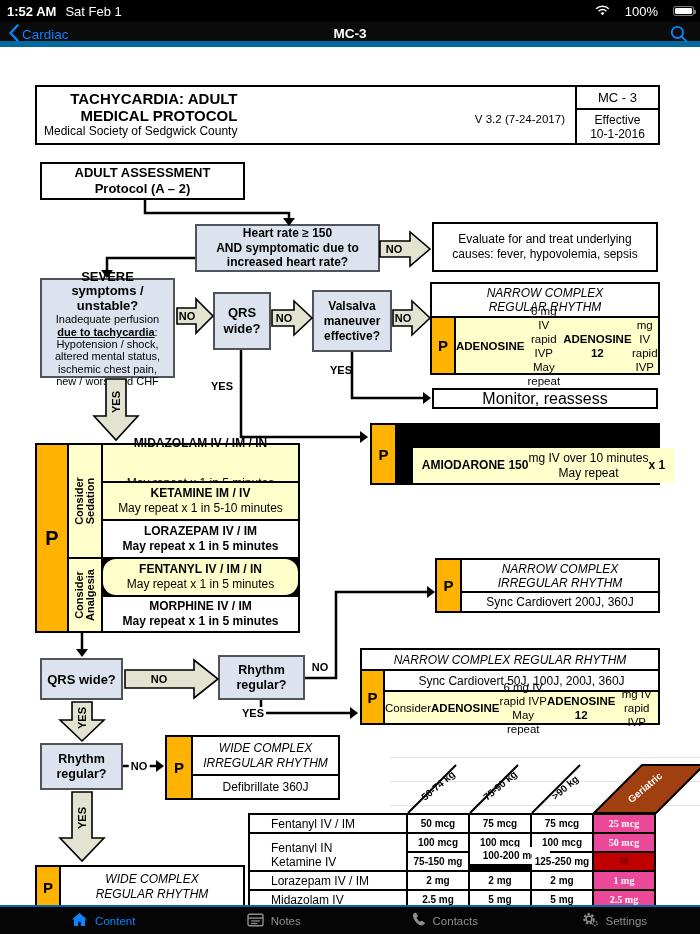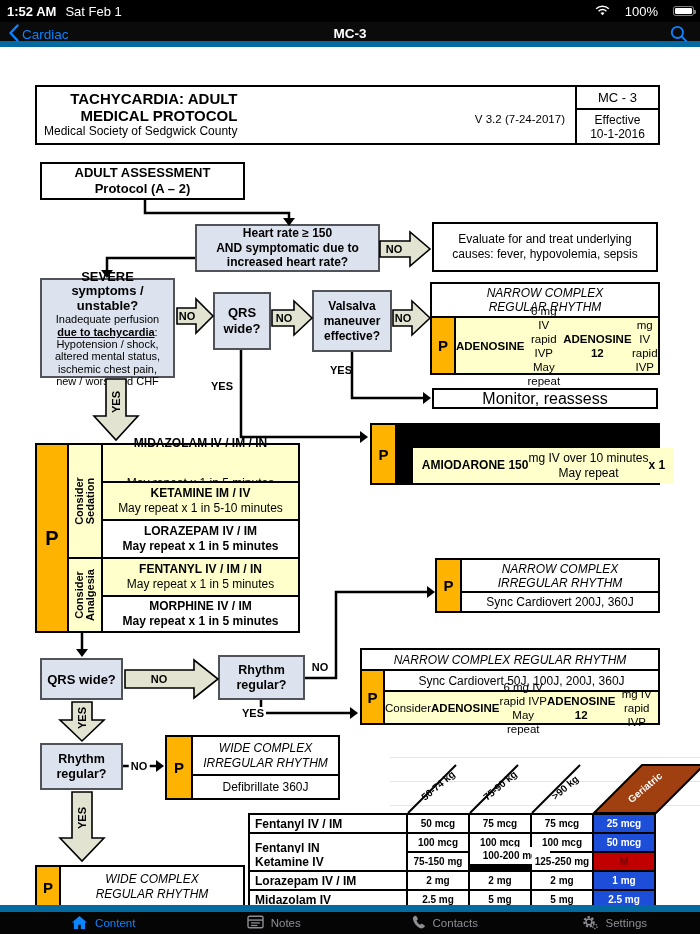--- a/index.html
+++ b/index.html
@@ -10,44 +10,44 @@
   .sb-left{position:absolute;left:7px;display:flex;gap:9px;align-items:center;}
   .sb-time{font-weight:bold;}
   .sb-right{position:absolute;right:6px;display:flex;gap:15px;align-items:center;}
   .battery{width:21px;height:10px;border:1px solid rgba(255,255,255,.5);border-radius:2.5px;position:relative;}
   .battery .fill{position:absolute;left:1px;top:1px;right:1px;bottom:1px;background:#fff;border-radius:1.2px;}
   .battery .nub{position:absolute;right:-3px;top:2.5px;width:2px;height:4px;background:rgba(255,255,255,.5);border-radius:0 1px 1px 0;}
   .navbar{position:absolute;left:0;top:22px;width:700px;height:25px;background:#0b0b0c;z-index:9;border-bottom:6px solid #0369a1;}
   .nav-back{position:absolute;left:8px;top:2px;display:flex;align-items:center;gap:3px;color:#0a84ff;font-size:13.5px;height:20px;cursor:pointer;}
   .nav-title{position:absolute;left:0;right:0;top:4px;text-align:center;color:#fff;font-size:13.5px;font-weight:bold;}
   .nav-search{position:absolute;right:12px;top:3px;width:18px;height:18px;cursor:pointer;}
-  .tabbar{position:absolute;left:0;top:905px;width:700px;height:29px;background:#050506;border-top:7px solid #0369a1;z-index:9;display:flex;padding-left:18px;}
+  .tabbar{position:absolute;left:0;top:905px;width:700px;height:29px;background:#050506;border-top:2px solid #0369a1;z-index:9;display:flex;padding-left:18px;}
   .tab{flex:1;display:flex;align-items:center;justify-content:center;gap:7px;color:#8e8e93;font-size:11.5px;cursor:pointer;}
   .tab.active{color:#0a84ff;}
   
   .content{position:absolute;left:0;top:46px;width:700px;height:859px;background:#fff;z-index:1;}
   .box{position:absolute;border:2px solid #000;background:#fff;display:flex;align-items:center;justify-content:center;text-align:center;z-index:2;}
   .blue{background:#dde3ee;border:2px solid #50545a;}
   .pre{white-space:pre-line;}
   .comp{position:absolute;background:#000;z-index:2;}
   .cell{position:absolute;display:flex;align-items:center;justify-content:center;text-align:center;}
   .pcell{background:#ffb301;font-weight:bold;font-size:15px;}
   .ylw{background:#ffffcc;}
   .wht{background:#fff;}
   .hdr{font-style:italic;font-size:12px;background:#fff;}
   .b{font-weight:bold;}
   .lbl{position:absolute;font-weight:bold;font-size:11px;z-index:4;transform:translate(-50%,-50%);}
   .lblbg{background:#fff;padding:0 2px;}
   .rot{transform:translate(-50%,-50%) rotate(-90deg);white-space:nowrap;}
   .vrot{transform:rotate(-90deg);white-space:pre-line;text-align:center;font-weight:bold;font-size:11px;line-height:11px;}
   svg.overlay{position:absolute;left:0;top:0;z-index:3;pointer-events:none;}
   
-  .dose-lab{padding-left:5px;justify-content:flex-start;font-weight:bold;font-size:12px;}
+  .dose-lab{padding-left:21px;justify-content:flex-start;font-weight:normal;font-size:12px;}
   .dose-val{font-weight:bold;font-size:10px;}
-  .ger{background:#1d4ed8;color:#fff;}
+  .ger{background:#ec4899;color:#fff;font-family:Liberation Serif, serif;}
   .mcell{background:#c00000;color:#7a0000;}
   .dhead{position:absolute;z-index:4;font-weight:bold;font-size:10px;transform:rotate(-40deg);white-space:nowrap;}
   .faint{position:absolute;height:1px;background:#e5e5e5;z-index:0;}
 </style>
 </head>
 <body>
 
 <div class="statusbar">
   <div class="sb-left">
     <span class="sb-time">1:52 AM</span>
@@ -163,21 +163,21 @@
         <span>May repeat x 1 in 5 minutes</span>
     </div>
     <div class="cell ylw" style="left:68px;top:40px;width:195px;height:36px;flex-direction:column;font-size:12px;line-height:15px;">
       <span class="b">KETAMINE IM / IV</span>
         <span>May repeat x 1 in 5-10 minutes</span>
     </div>
     <div class="cell wht" style="left:68px;top:78px;width:195px;height:36px;flex-direction:column;font-size:12px;line-height:15px;">
       <span class="b">LORAZEPAM IV / IM</span>
         <span class="b">May repeat x 1 in 5 minutes</span>
     </div>
-    <div class="cell ylw" style="left:68px;top:116px;width:195px;height:36px;flex-direction:column;font-size:12px;line-height:15px;">
+    <div class="cell ylw" style="left:68px;top:116px;width:195px;height:36px;flex-direction:column;font-size:12px;line-height:15px;border-radius:13px;">
       <span class="b">FENTANYL IV / IM / IN</span>
         <span>May repeat x 1 in 5 minutes</span>
     </div>
     <div class="cell wht" style="left:68px;top:154px;width:195px;height:34px;flex-direction:column;font-size:12px;line-height:15px;">
       <span class="b">MORPHINE IV / IM</span>
         <span class="b">May repeat x 1 in 5 minutes</span>
     </div>
   </div>
 
   <div class="comp" style="left:435px;top:512px;width:225px;height:55px;">

